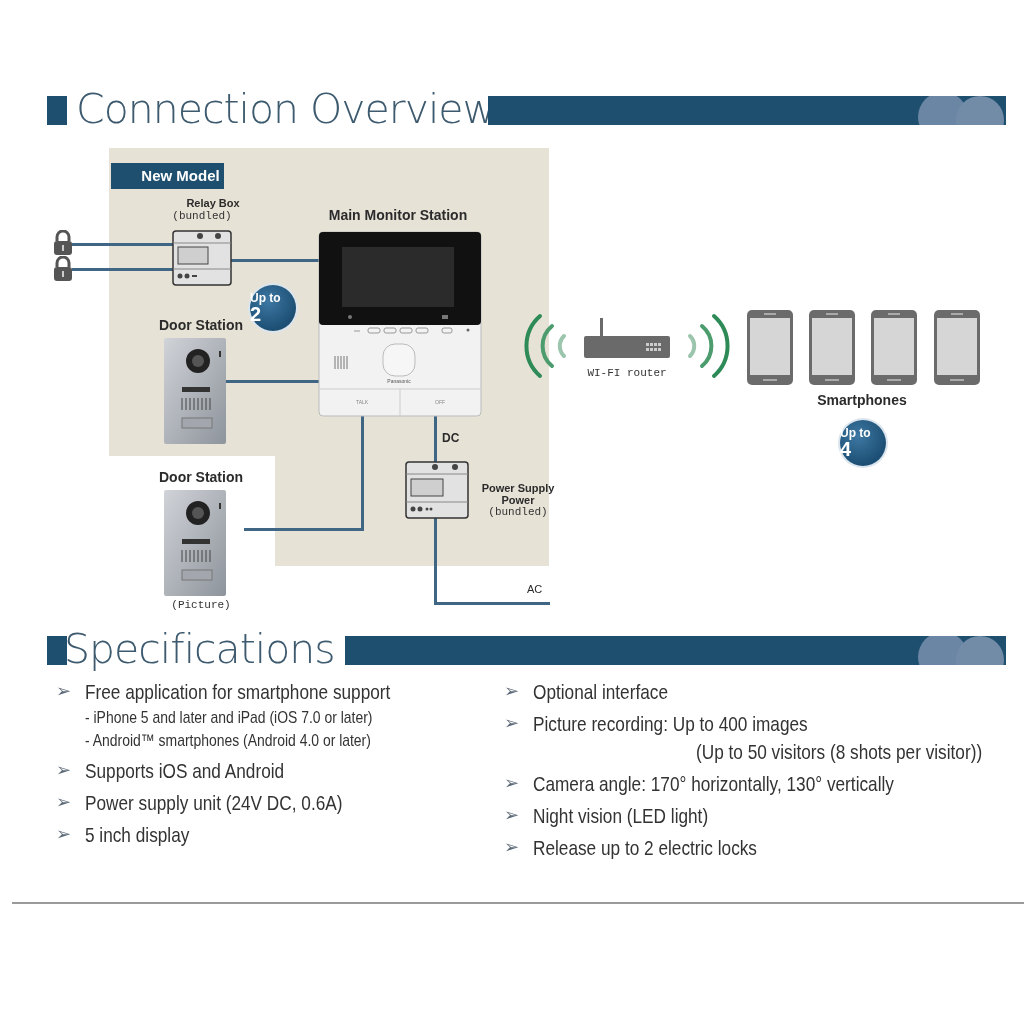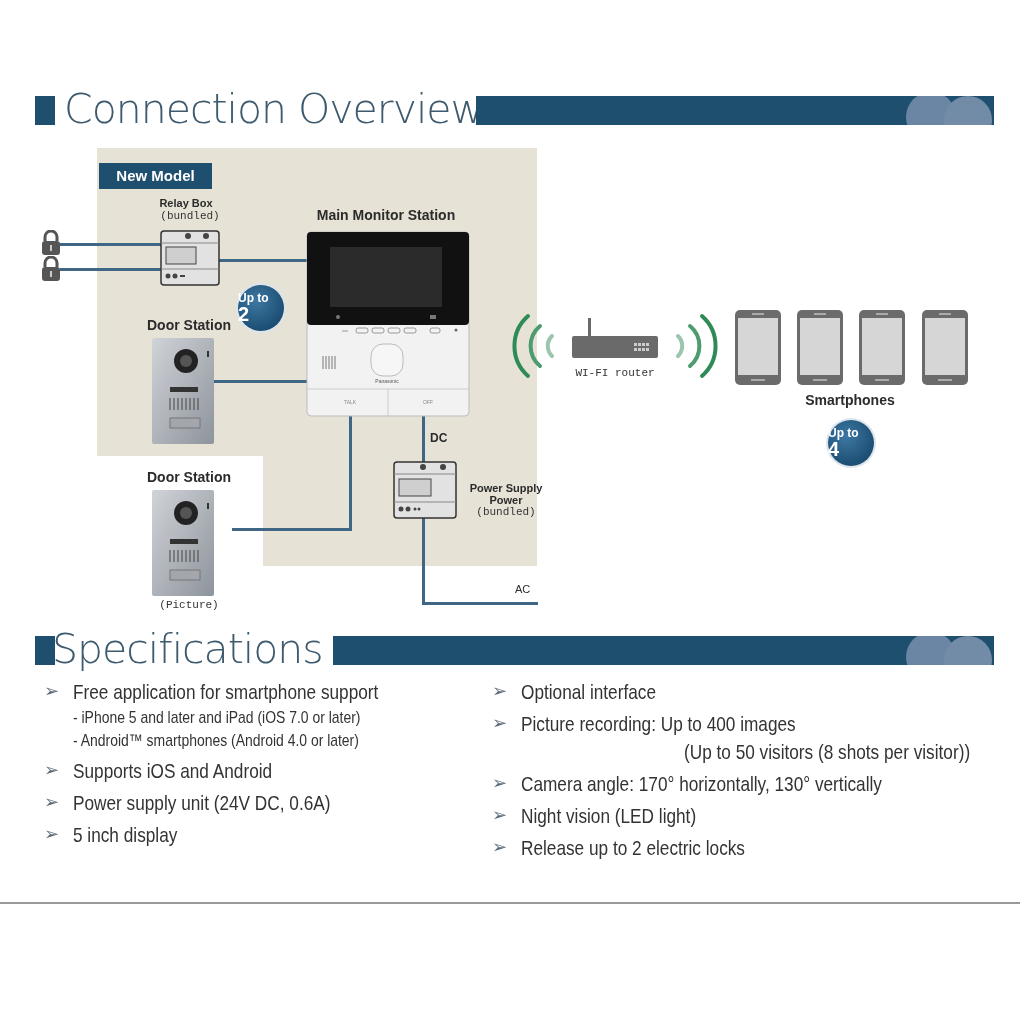--- a/index.html
+++ b/index.html
@@ -1,17 +1,17 @@
 <!DOCTYPE html>
 <html><head>
 <meta charset="utf-8">
 <style>
   html,body{margin:0;padding:0;background:#fff;}
   body{width:1024px;height:1024px;position:relative;overflow:hidden;font-family:"Liberation Sans",sans-serif;color:#333;}
-  .abs{position:absolute;}
+  .abs{position:absolute;margin-left:12px;}
   .sec-square{background:#1f4f6f;}
   .sec-title{font-family:"DejaVu Sans",sans-serif;font-weight:200;color:#3d5a6e;letter-spacing:-1px;}
   .sec-bar{background:#1f4f6f;overflow:hidden;}
   .bubble{position:absolute;border-radius:50%;background:#6b86a4;}
   .beige{background:#e6e2d6;}
   .lbl{font-family:"Liberation Sans",sans-serif;font-weight:bold;color:#2b2b2b;text-align:center;white-space:nowrap;}
   .sub{font-family:Liberation Mono, monospace;color:#333;text-align:center;white-space:nowrap;}
   .wire{background:#3f6685;}
   .badge{border-radius:50%;background:radial-gradient(circle at 40% 35%,#3d78a3,#1d4f74 70%);color:#fff;text-align:left;font-family:"Liberation Sans",sans-serif;font-weight:bold;box-shadow:0 0 0 2px #dbe5ee;}
   .spec{font-family:"Liberation Sans",sans-serif;color:#333;white-space:nowrap;transform-origin:0 50%;}
@@ -24,21 +24,21 @@
 <div class="abs sec-title" style="left:64px;top:84px;font-size:41px;line-height:50px;">Connection Overview</div>
 <div class="abs sec-bar" style="left:476px;top:96px;width:518px;height:29px;">
   <div class="bubble" style="left:430px;top:-4px;width:50px;height:50px;"></div>
   <div class="bubble" style="left:468px;top:0px;width:48px;height:48px;background:#728ca8;"></div>
 </div>
 
 <div class="abs beige" style="left:97px;top:148px;width:440px;height:308px;"></div>
 <div class="abs beige" style="left:263px;top:456px;width:274px;height:110px;"></div>
 
 <div class="abs" style="left:99px;top:163px;width:113px;height:26px;background:#1f4f6f;"></div>
-<div class="abs lbl" style="left:99px;top:165px;width:113px;font-size:15px;line-height:22px;color:#fff;">New Model</div>
+<div class="abs lbl" style="left:112px;top:165px;width:113px;font-size:15px;line-height:22px;color:#fff;">New Model</div>
 
 <div class="abs wire" style="left:60px;top:243px;width:105px;height:3px;"></div>
 <div class="abs wire" style="left:60px;top:268px;width:105px;height:3px;"></div>
 <div class="abs wire" style="left:218px;top:259px;width:92px;height:3px;"></div>
 <div class="abs wire" style="left:212px;top:380px;width:98px;height:3px;"></div>
 <div class="abs wire" style="left:232px;top:528px;width:120px;height:3px;"></div>
 <div class="abs wire" style="left:349px;top:414px;width:3px;height:117px;"></div>
 <div class="abs wire" style="left:422px;top:414px;width:3px;height:50px;"></div>
 <div class="abs wire" style="left:422px;top:516px;width:3px;height:89px;"></div>
 <div class="abs wire" style="left:422px;top:602px;width:116px;height:3px;"></div>
@@ -51,21 +51,21 @@
     </svg>
 </div>
 <div class="abs" style="left:40px;top:256px;">
   <svg width="22" height="26" viewBox="0 0 22 26">
       <path d="M5 11V7a6 6 0 0112 0v4" fill="none" stroke="#555" stroke-width="3"></path>
       <rect x="2" y="11" width="18" height="14" rx="3" fill="#555"></rect>
       <rect x="10" y="15" width="2" height="6" fill="#ccc"></rect>
     </svg>
 </div>
 
-<div class="abs lbl" style="left:136px;top:197px;width:100px;font-size:11px;">Relay Box</div>
+<div class="abs lbl" style="left:151px;top:197px;width:100px;font-size:11px;">Relay Box</div>
 <div class="abs sub" style="left:140px;top:210px;width:100px;font-size:11px;">(bundled)</div>
 <div class="abs" style="left:160px;top:227px;">
   <svg width="60" height="60" viewBox="0 0 60 60">
     <rect x="1" y="4" width="58" height="54" rx="3" fill="#e2e2e2" stroke="#333" stroke-width="1.5"></rect>
     <circle cx="28" cy="9" r="3" fill="#444"></circle>
       <circle cx="46" cy="9" r="3" fill="#444"></circle>
     <line x1="1" y1="16" x2="59" y2="16" stroke="#888"></line>
     <rect x="6" y="20" width="30" height="17" fill="#cfcfcf" stroke="#444"></rect>
     <line x1="1" y1="42" x2="59" y2="42" stroke="#888"></line>
     <circle cx="8" cy="49" r="2.5" fill="#444"></circle>

